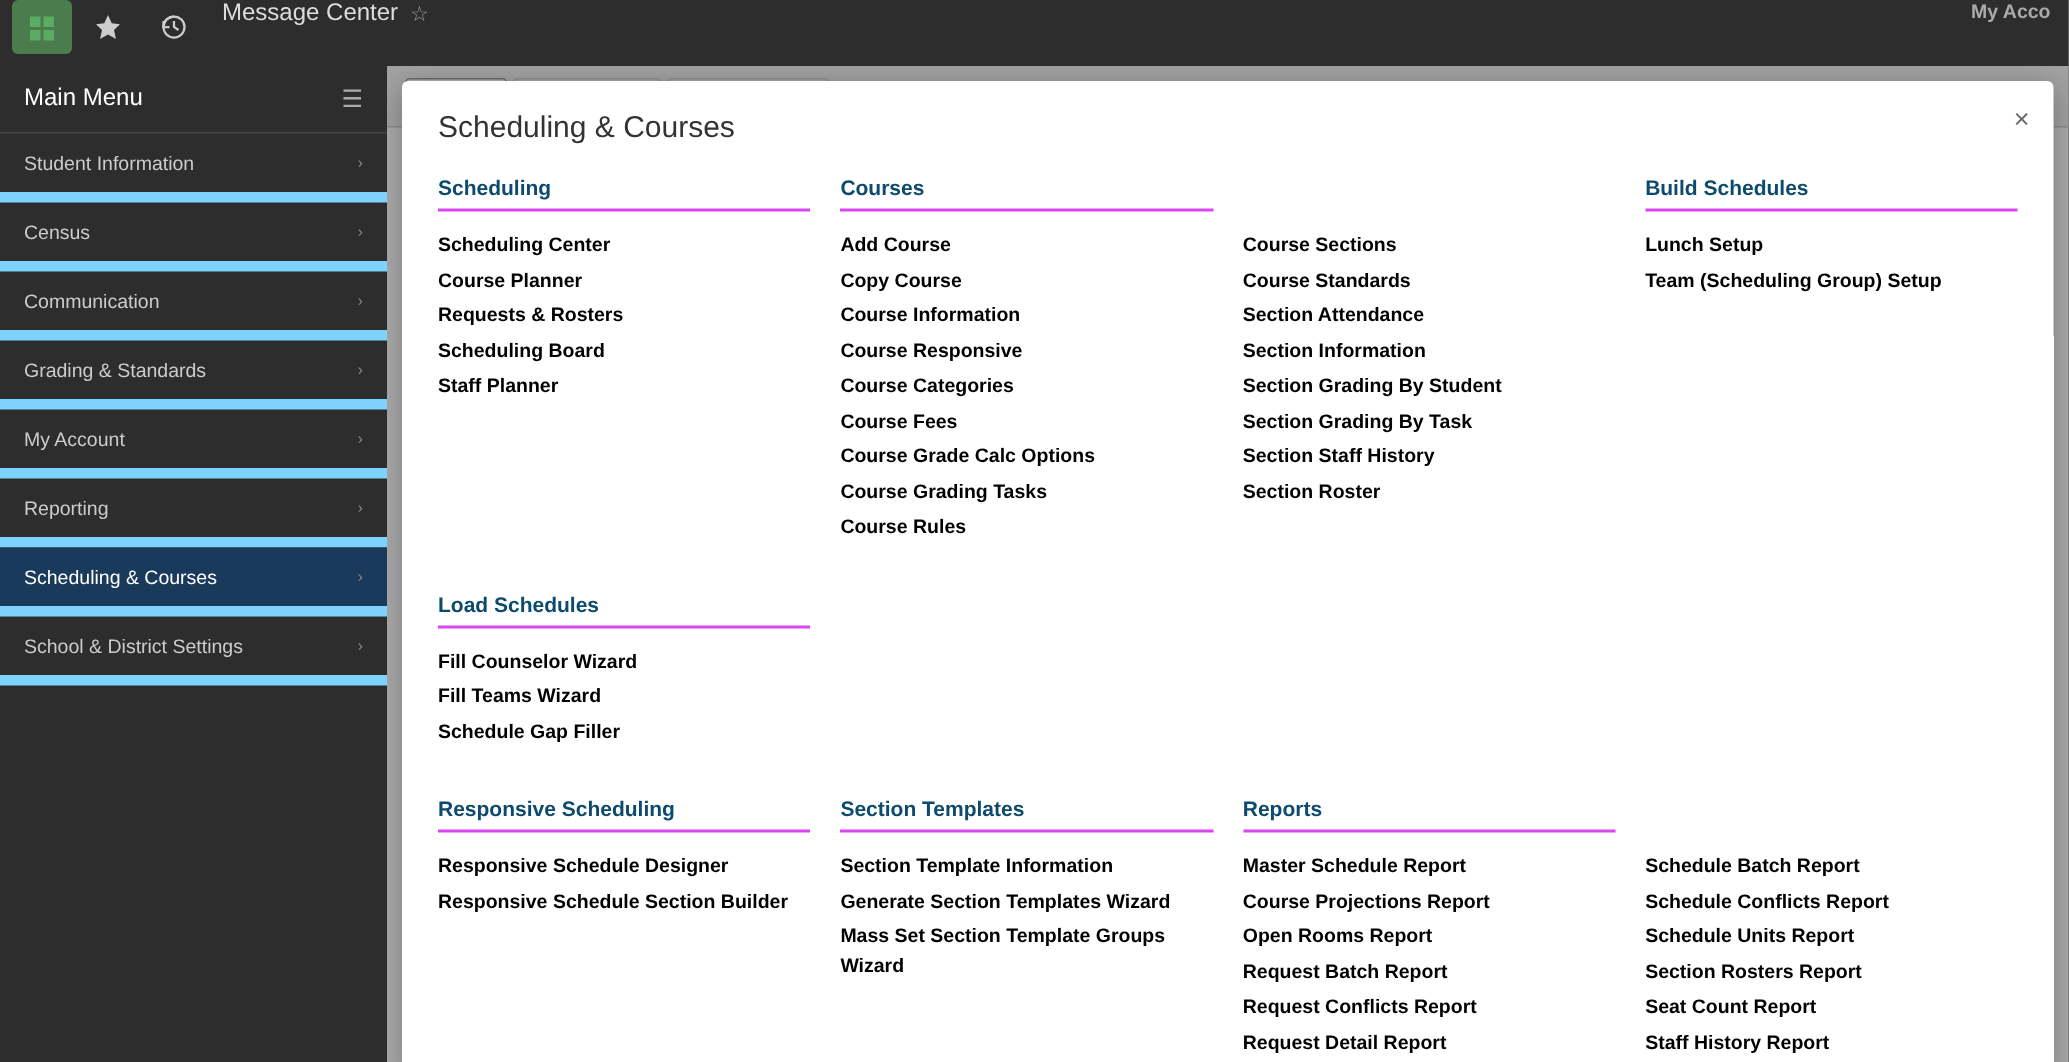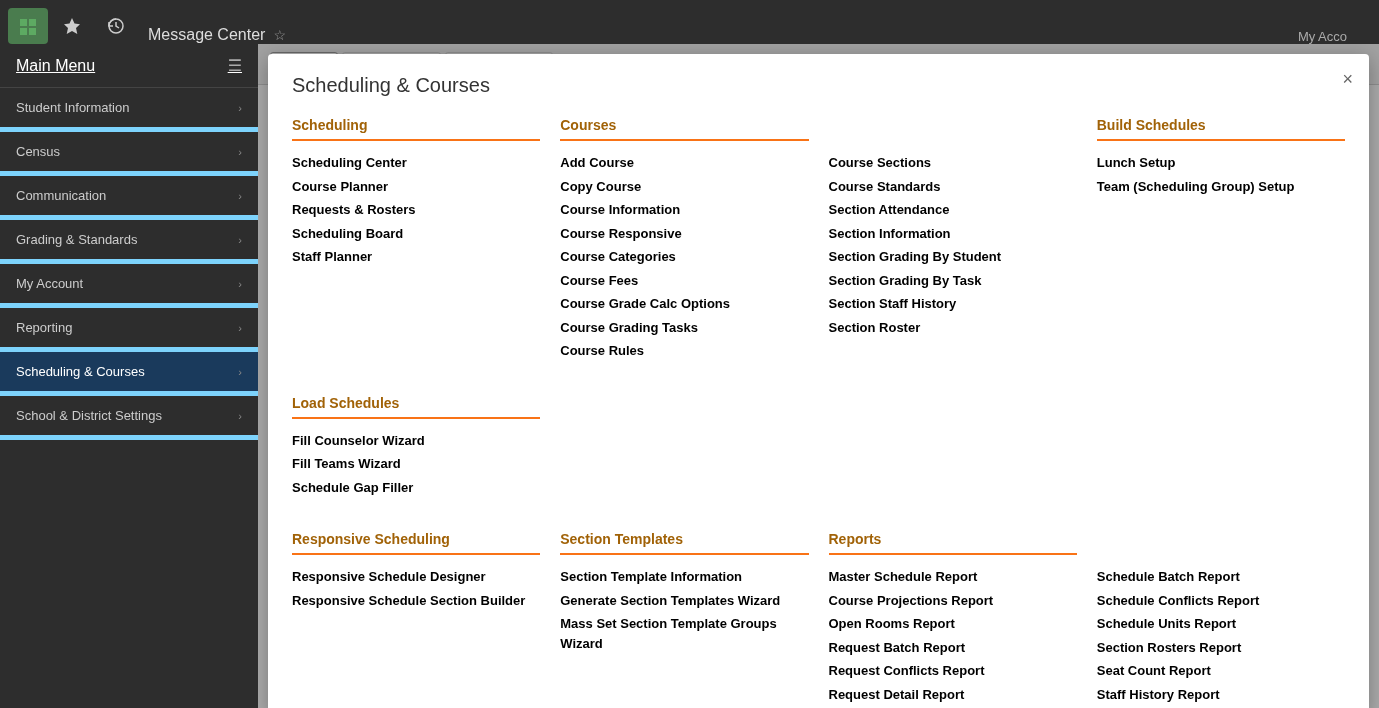--- a/index.html
+++ b/index.html
@@ -1,21 +1,21 @@
 <!DOCTYPE html>
 <html><head>
   <meta charset="utf-8">
   <style>
     * { box-sizing: border-box; margin: 0; padding: 0; }
     body { font-family: 'Segoe UI', Arial, sans-serif; font-size: 13px; background: #3a3a3a; height: 708px; overflow: hidden; display: flex; flex-direction: column; }
 
     
     .top-bar {
       display: flex;
-      align-items: flex-end;
+      align-items: flex-start;
       background: #2d2d2d;
       height: 44px;
       padding: 0 8px;
       gap: 4px;
       flex-shrink: 0;
     }
     .top-icon-btn {
       width: 40px; height: 36px;
       display: flex; align-items: center; justify-content: center;
       border-radius: 4px;
@@ -26,21 +26,21 @@
     .top-icon-btn.green { background: #4a7c4e; color: #5daa62; }
     .top-bar-title {
       color: #ddd;
       font-size: 16px;
       font-weight: 400;
       margin-left: 8px;
       flex: 1;
       display: flex; align-items: center; gap: 8px;
     }
     .top-bar-title .star-icon { color: #999; font-size: 14px; }
-    .top-bar-right { color: #aaa; font-size: 13px; margin-right: 24px; }
+    .top-bar-right { color: #aaa; font-size: 13px; margin-right: 4px; font-weight: bold; }
 
     
     .main-layout {
       display: flex;
       flex: 1;
       overflow: hidden;
     }
 
     
     .sidebar {
@@ -53,32 +53,31 @@
     }
     .sidebar-header {
       display: flex;
       align-items: center;
       justify-content: space-between;
       padding: 12px 16px;
       color: #fff;
       font-size: 16px;
       font-weight: 500;
       border-bottom: 1px solid #444;
-      text-decoration: underline;
     }
     .sidebar-header-icon { color: #aaa; font-size: 16px; }
     .sidebar-item {
       display: flex;
       align-items: center;
       justify-content: space-between;
       padding: 12px 16px;
       color: #ccc;
       font-size: 13px;
       cursor: pointer;
-      border-bottom: 5px solid #7dd3fc;
+      border-bottom: 7px solid #7dd3fc;
     }
     .sidebar-item.active { background: #1a3a5c; color: #fff; }
     .sidebar-item .chevron { color: #888; font-size: 11px; }
 
     
     .content-area {
       flex: 1;
       background: #f5f5f5;
       position: relative;
       overflow: hidden;
@@ -147,23 +146,23 @@
       grid-template-columns: 1fr 1fr 1fr 1fr;
       gap: 0 20px;
     }
 
     .menu-section {
       margin-bottom: 32px;
     }
     .menu-section-title {
       font-size: 14px;
       font-weight: 700;
-      color: #a16207;
+      color: #0c4a6e;
       padding-bottom: 6px;
-      border-bottom: 2px solid #f97316;
+      border-bottom: 2px solid #d946ef;
       margin-bottom: 10px;
     }
     .menu-link {
       display: block;
       color: #000000;
       font-size: 13px;
       text-decoration: none;
       padding: 2px 0;
       cursor: pointer;
       line-height: 1.5;

